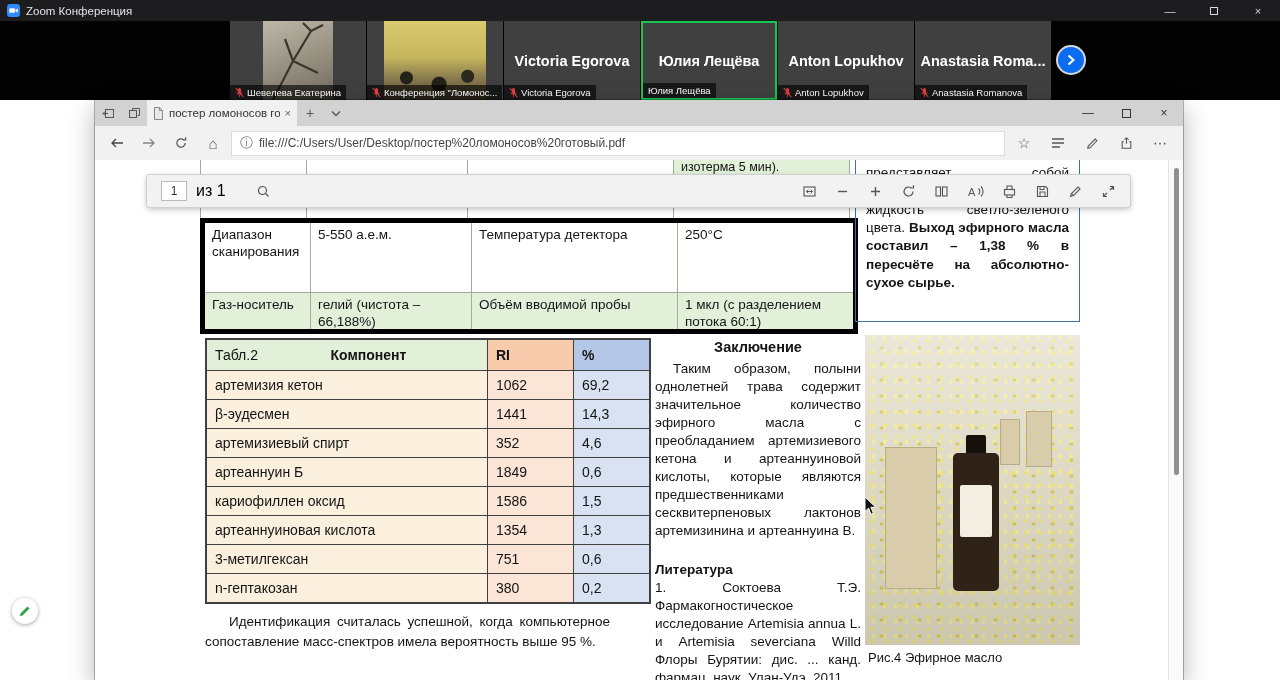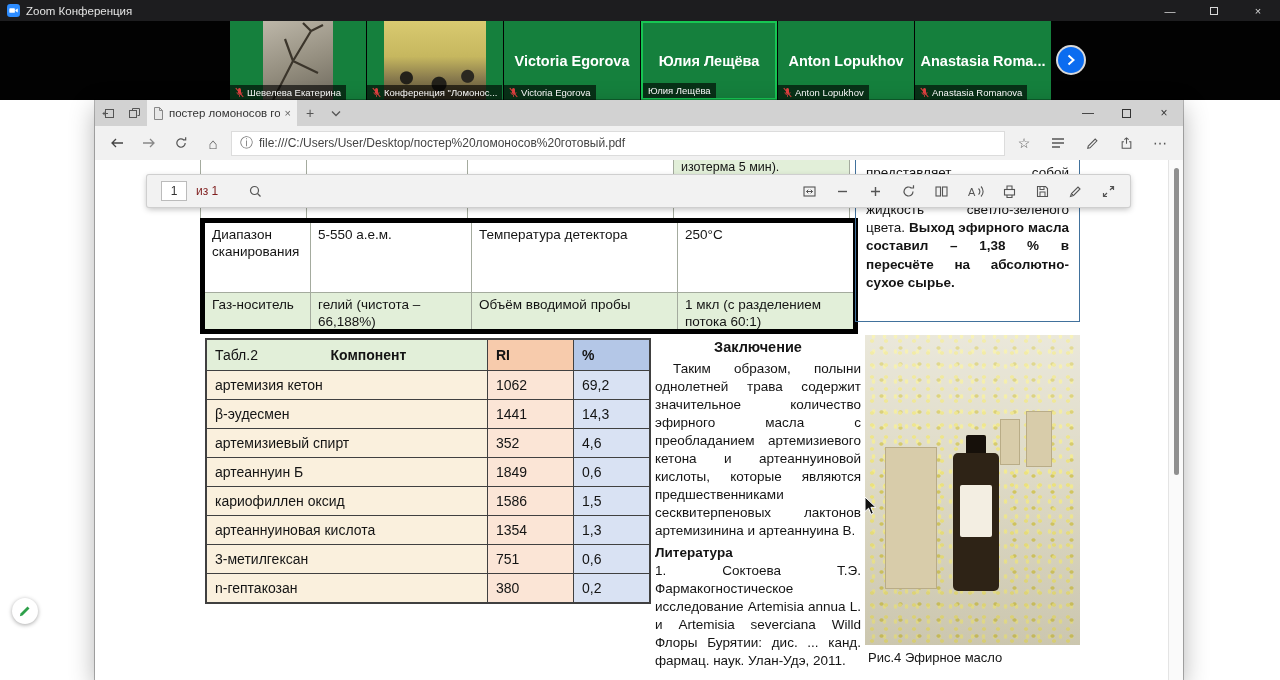--- a/index.html
+++ b/index.html
@@ -12,21 +12,21 @@
     background:#1d1d1f; display:flex; align-items:center; color:#e4e4e4; font-size:11.5px; }
   .zoom-titlebar .app-icon { width:13px; height:13px; margin:0 6px 0 7px; }
   .win-controls { margin-left:auto; display:flex; height:21px; }
   .win-btn { width:44px; height:21px; display:flex; align-items:center; justify-content:center;
     color:#d8d8d8; font-size:11px; }
   .win-box { width:8px; height:8px; border:1px solid #d8d8d8; display:inline-block; }
 
   
   .video-strip { position:absolute; top:21px; left:0; width:1280px; height:79px; background:#020202; }
   .tiles { position:absolute; left:230px; top:0; display:flex; }
-  .tile { position:relative; width:136px; height:79px; background:#15803d; margin-right:1px; overflow:hidden; }
+  .tile { position:relative; width:136px; height:79px; background:#404040; margin-right:1px; overflow:hidden; }
   .tile.active { border:2px solid #17c653; }
   .vid1 { width:70px; height:79px; margin:0 auto;
     background:linear-gradient(160deg,#bdb7a9,#948e7f 55%,#6e695d); }
   .vid2 { width:102px; height:79px; margin:0 auto;
     background-image:
       radial-gradient(circle at 22% 72%, #23211a 0 6px, transparent 7px),
       radial-gradient(circle at 54% 80%, #23211a 0 7px, transparent 8px),
       radial-gradient(circle at 82% 70%, #2b2820 0 6px, transparent 7px),
       linear-gradient(#d9ca70 0%, #c6b75f 45%, #8a7c4e 72%, #554c34 100%); }
   .big-name { position:absolute; inset:0; display:flex; align-items:center; justify-content:center;
@@ -60,21 +60,21 @@
     align-items:center; gap:6px; padding:0 8px; font-size:12px; color:#444; overflow:hidden; white-space:nowrap; }
   .ab-icon { width:30px; height:28px; display:flex; align-items:center; justify-content:center; color:#555; font-size:14px; }
 
   
   .pdf-area { position:absolute; top:60px; left:0; width:1088px; height:520px; background:#fff; overflow:hidden; }
   .pdf-toolbar { position:absolute; left:52px; top:15px; width:983px; height:32px; background:#f2f2f2;
     box-shadow:0 0 0 1px #cfcfcf, 0 2px 6px rgba(0,0,0,.28); border-radius:2px;
     display:flex; align-items:center; padding:0 14px; z-index:20; }
   .page-box { width:26px; height:20px; background:#fff; border:1px solid #bbb; text-align:center;
     line-height:18px; font-size:12px; color:#333; }
-  .of-pages { margin-left:9px; font-size:12px; color:#7f1d1d; }
+  .of-pages { margin-left:9px; font-size:16px; color:#000000; }
   .tb-icon { display:flex; align-items:center; justify-content:center; }
   .tb-right { margin-left:auto; display:flex; align-items:center; gap:18px; }
 
   .scrollbar { position:absolute; right:0; top:0; width:15px; height:520px; background:#fafafa;
     border-left:1px solid #e4e4e4; z-index:25; }
   .scroll-thumb { position:absolute; left:5px; top:8px; width:5px; height:307px; background:#8f8f8f; border-radius:3px; }
 
   
   .poster { position:absolute; inset:0; color:#141414; }
   .frag, .t1 { position:absolute; left:105px; display:grid; grid-template-columns:105px 160px 205px 175px;
@@ -96,21 +96,21 @@
   .bg-green { background:#e2efd9; } .bg-peachH { background:#f7cbac; } .bg-blueH { background:#b4c7e7; }
   .bg-cream { background:#faf0dd; } .bg-peach { background:#fbe5d6; } .bg-blue { background:#d9e2f3; }
   .t2-label { font-weight:normal; } .t2-comp { flex:1; text-align:center; font-weight:bold; }
 
   .note { position:absolute; left:110px; top:452px; width:405px; font-size:13.5px; line-height:1.45;
     text-align:justify; text-indent:24px; }
 
   .concl { position:absolute; left:560px; top:178px; width:206px; font-size:13.5px; line-height:1.33; }
   .concl h3 { font-size:14.5px; text-align:center; margin-bottom:3px; }
   .concl .para { text-align:justify; text-indent:18px; }
-  .concl .lit-title { font-weight:bold; margin-top:4px; }
+  .concl .lit-title { font-weight:bold; margin-top:21px; }
   .concl .lit { text-align:justify; }
 
   .photo { position:absolute; left:770px; top:175px; width:215px; height:310px; overflow:hidden;
     background-color:#dedac6;
     background-image:
       radial-gradient(#ece27c 1.5px, transparent 2.6px),
       radial-gradient(#d3c75f 1.5px, transparent 2.6px),
       radial-gradient(#f2ea92 1.2px, transparent 2.2px);
     background-size:14px 12px, 19px 16px, 11px 15px;
     background-position:0 0, 7px 5px, 3px 9px; }
@@ -380,20 +380,21 @@
 
             <div class="dc bg-cream">3-метилгексан</div>
             <div class="dc bg-peach">751</div>
             <div class="dc bg-blue">0,6</div>
 
             <div class="dc bg-cream">n-гептакозан</div>
             <div class="dc bg-peach">380</div>
             <div class="dc bg-blue">0,2</div>
           </div>
 
+          <div class="note">Идентификация считалась успешной, когда компьютерное сопоставление масс-спектров имела вероятность выше 95 %.</div>
 
           <div class="concl">
             <h3>Заключение</h3>
             <div class="para">Таким образом, полыни однолетней трава содержит значительное количество эфирного масла с преобладанием артемизиевого кетона и артеаннуиновой кислоты, которые являются предшественниками сесквитерпеновых лактонов артемизинина и артеаннуина В.</div>
             <div class="lit-title">Литература</div>
             <div class="lit">1.    Соктоева Т.Э. Фармакогностическое исследование Artemisia annua L. и Artemisia severciana Willd Флоры Бурятии: дис. ... канд. фармац. наук. Улан-Удэ, 2011.</div>
           </div>
 
           <div class="photo">
             <div class="fade"></div>

